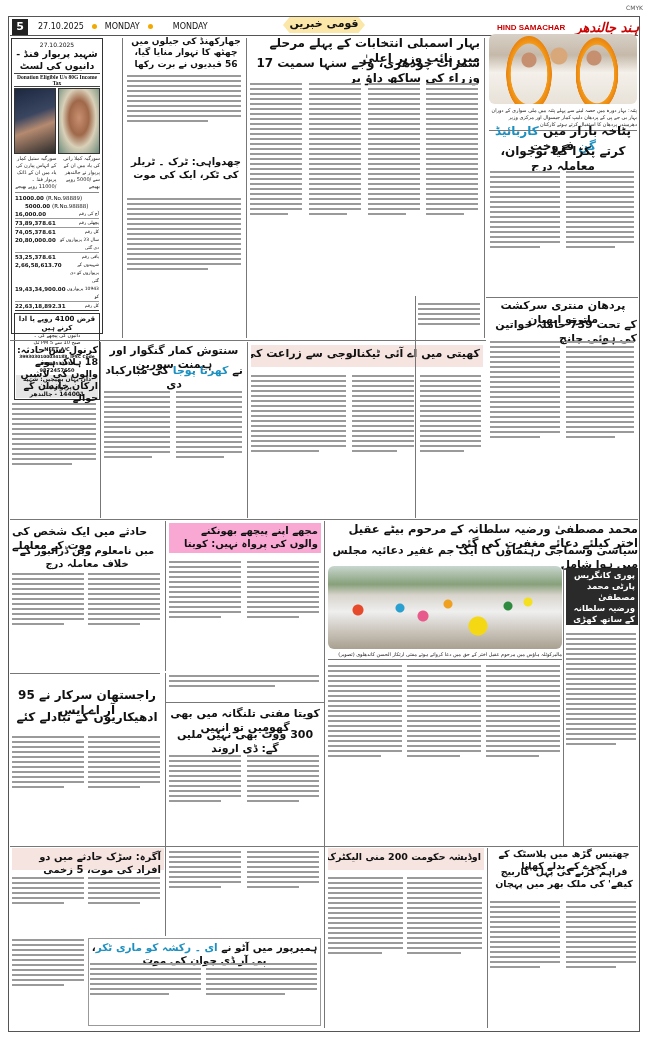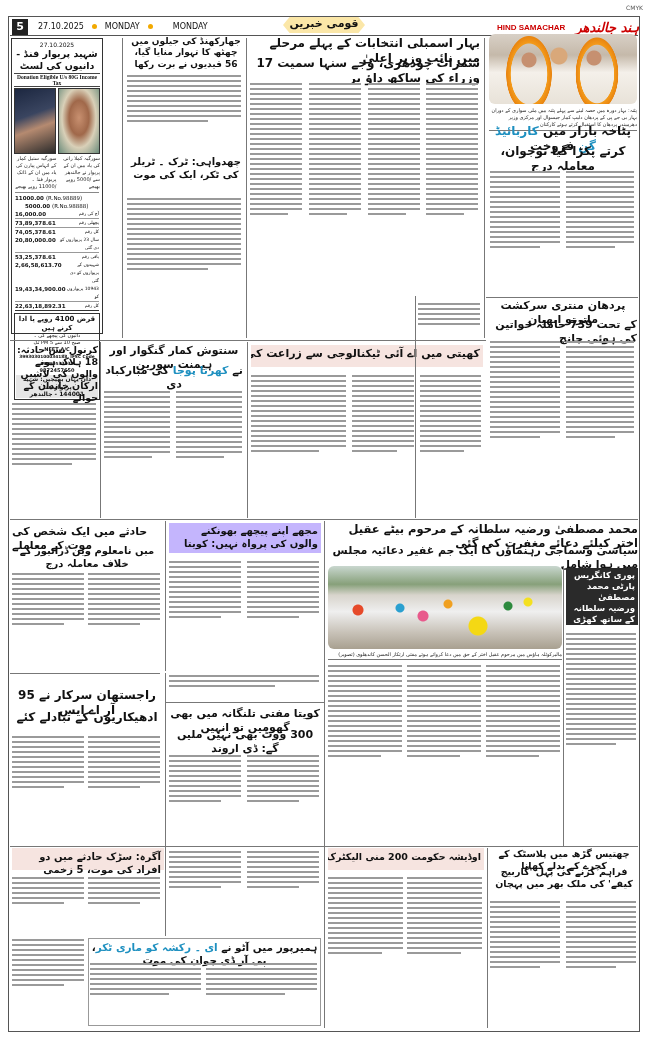--- a/index.html
+++ b/index.html
@@ -19,21 +19,21 @@
 .vline{position:absolute;width:1px;background:#777}
 .hline{position:absolute;height:1px;background:#777}
 .box{position:absolute;border:1px solid #444}
 .photo{position:absolute;border-radius:6px;overflow:hidden}
 .caption{font-size:5.5px;line-height:8px;color:#222;direction:rtl;text-align:right}
 .textlines{position:absolute;overflow:hidden}
 .textlines i{display:block;height:1.6px;background:#9a9a9a;margin:3.4px 2px 3.4px 0}
 .textlines i.s{width:70%;margin-right:2px}
 .accent{color:#1e90c0}
 .pink{background:#f6e4e0}
-.green{background:#c4b5fd}
+.green{background:#f9a8d4}
 </style>
 </head>
 <body>
 
 <div class="abs cmyk">CMYK</div>
 <div class="frame"></div>
 
 <div class="topbar">
   <div class="pgnum">5</div>
   <span style="margin-left:10px">27.10.2025</span>

